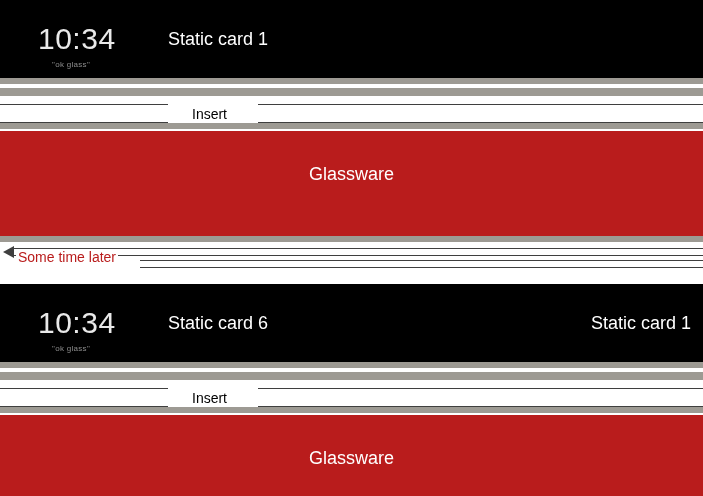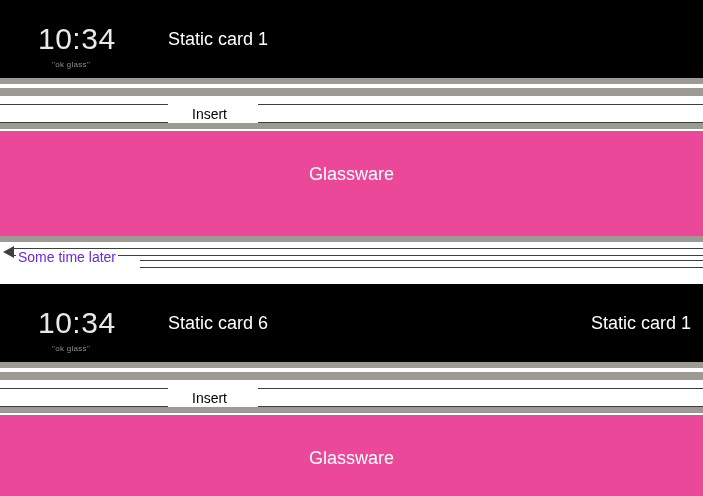--- a/index.html
+++ b/index.html
@@ -29,21 +29,21 @@
     box-sizing: border-box;
     overflow: hidden;
   }
 
   .card-black {
     background: #000000;
     color: #ffffff;
   }
 
   .card-blue {
-    background: #ec4899;
+    background: #b91c1c;
     color: #ffffff;
   }
 
   
   .clock-time {
     position: absolute;
     font-family: "Liberation Sans", sans-serif;
     font-weight: 300;
     font-size: 30px;
     color: #e9e9e9;
@@ -99,21 +99,21 @@
     width: 0;
     height: 0;
     border-top: 6px solid transparent;
     border-bottom: 6px solid transparent;
     border-right: 11px solid #3f3f3f;
   }
 
   .timeline-label {
     position: absolute;
     font-size: 14px;
-    color: #6d28d9;
+    color: #b91c1c;
     background: transparent;
     white-space: nowrap;
   }
 
   .insert-label {
     position: absolute;
     font-size: 14px;
     color: #000000;
     white-space: nowrap;
     background: #ffffff;

